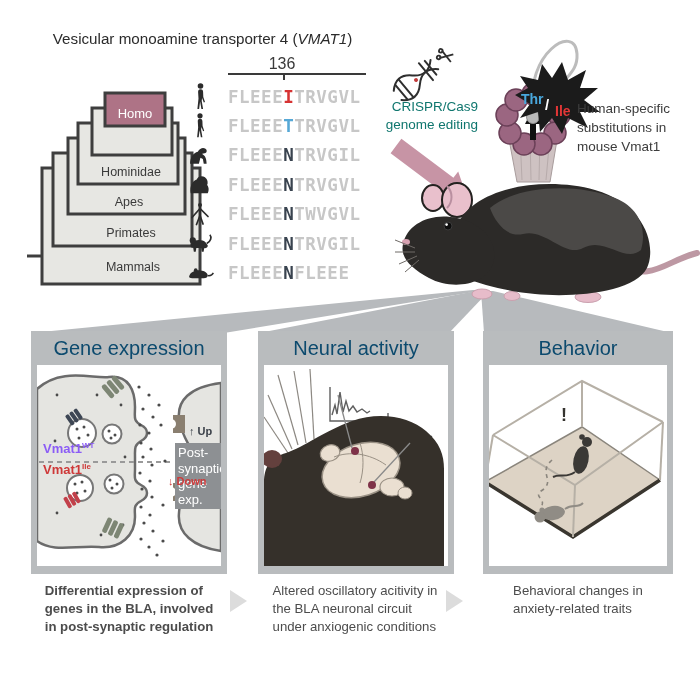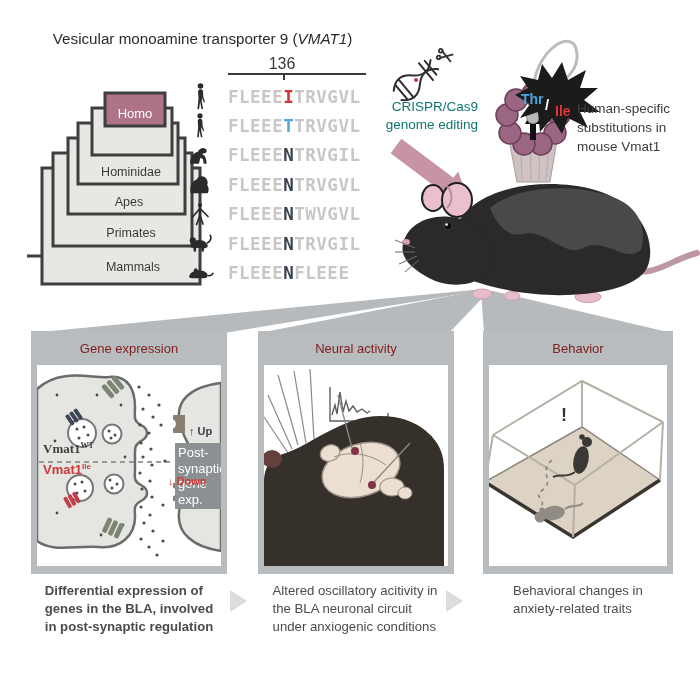--- a/index.html
+++ b/index.html
@@ -19,28 +19,28 @@
            font-size:17.5px;letter-spacing:.5px;color:#c7c7c7;white-space:pre;}
   .v-human{color:#d63333;} .v-archaic{color:#56a8d6;} .v-anc{color:#39434f;}
   .icon-col{left:178px;top:82px;width:44px;}
   .icon-row{height:29.4px;display:flex;align-items:center;justify-content:center;}
   
   .crispr-label{left:378px;top:98px;width:100px;text-align:right;font-size:13.5px;color:#0f766e;line-height:1.35;}
   .subst-note{left:577px;top:100px;width:115px;font-size:13.5px;color:#3c3c3c;line-height:1.4;white-space:pre-line;}
   
   .panel{width:196px;height:243px;background:#b9bcbe;padding:0;}
   .panel-head{height:34px;display:flex;align-items:center;justify-content:center;
-              font-size:13px;color:#7f1d1d;}
+              font-size:20px;color:#0c4a6e;}
   .panel-body{position:relative;margin:0 6px 6px 6px;height:201px;background:#ffffff;overflow:hidden;}
   #panel-gene{left:31px;top:331px;}
   #panel-neural{left:258px;top:331px;}
   #panel-behavior{left:483px;top:331px;width:190px;}
   #panel-behavior .panel-body{height:201px;}
   
-  .gp-wt{left:6px;top:76px;font-size:13px;font-weight:bold;color:#404040;font-family:Liberation Serif, serif;}
+  .gp-wt{left:6px;top:76px;font-size:13px;font-weight:bold;color:#8b5cf6;}
   .gp-ile{left:6px;top:97px;font-size:13px;font-weight:bold;color:#ce3838;}
   .gp-wt sup,.gp-ile sup{font-size:8px;}
   .gp-up{left:136px;top:60px;font-size:11px;font-weight:bold;color:#3a4048;padding-left:16px;}
   .gp-down{left:131px;top:110px;font-size:11px;font-weight:bold;color:#cf3a3a;text-align:center;}
   .gp-box{left:138px;top:78px;width:54px;background:#8d9093;color:#ffffff;
           font-size:13px;line-height:1.2;padding:2px 3px;white-space:pre-line;}
   .bp-alert{left:72px;top:40px;font-size:18px;font-weight:bold;color:#35332f;}
   
   .caption{top:582px;font-size:13.2px;line-height:1.38;color:#4c4c4c;}
   .caption .inner{white-space:pre-line;width:fit-content;margin:0 auto;text-align:left;}
@@ -50,21 +50,21 @@
   .next-tri{width:0;height:0;border-top:11px solid transparent;border-bottom:11px solid transparent;
             border-left:17px solid #dcdcdc;}
   #tri1{left:230px;top:590px;} #tri2{left:446px;top:590px;}
 </style>
 </head>
 <body>
 
 <div class="canvas">
 
   <div class="abs fig-title">
-    <span>Vesicular monoamine transporter 9 (</span><span class="gene">VMAT1</span><span>)</span>
+    <span>Vesicular monoamine transporter 4 (</span><span class="gene">VMAT1</span><span>)</span>
   </div>
 
   <div class="abs pos-label">136</div>
   <div class="abs pos-line"></div>
   <div class="abs pos-tick"></div>
 
   <svg class="abs" style="left:25px;top:88px" width="210" height="210" viewBox="0 0 210 210">
     <g stroke="#3e3e3e" stroke-width="3" fill="#e7e7e3">
       <line x1="2" y1="168" x2="17" y2="168"></line>
       <rect x="17" y="80" width="158" height="116"></rect>

